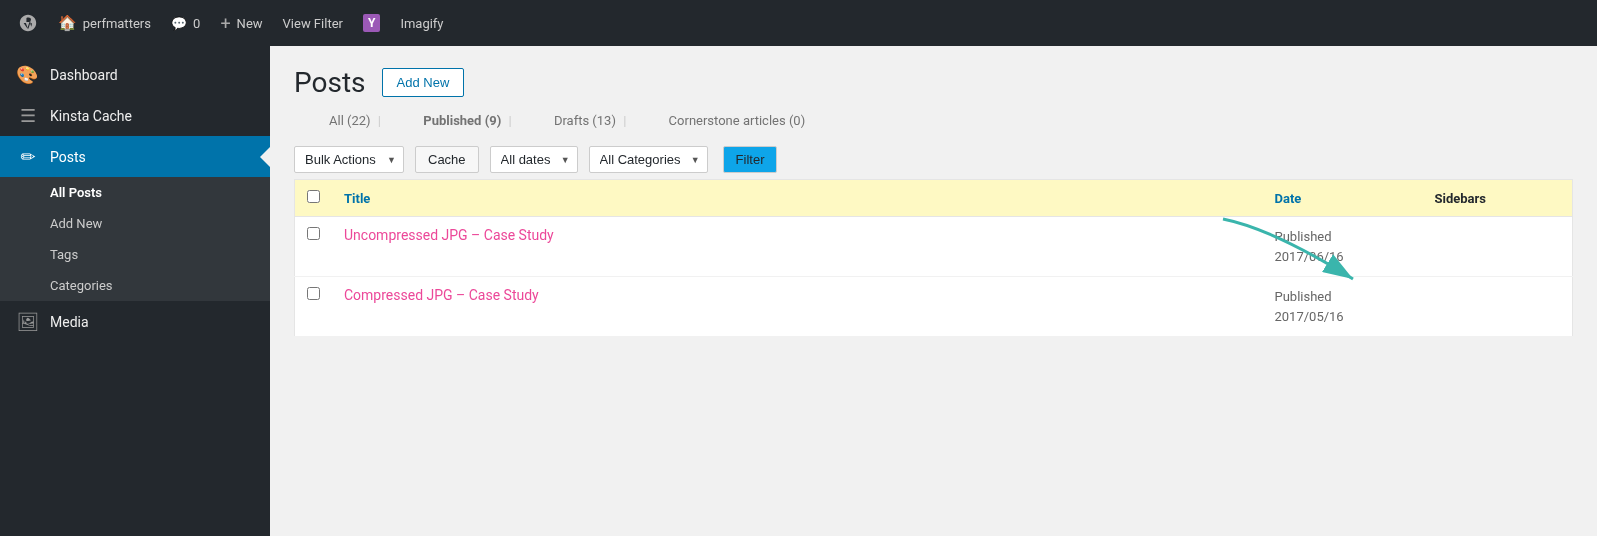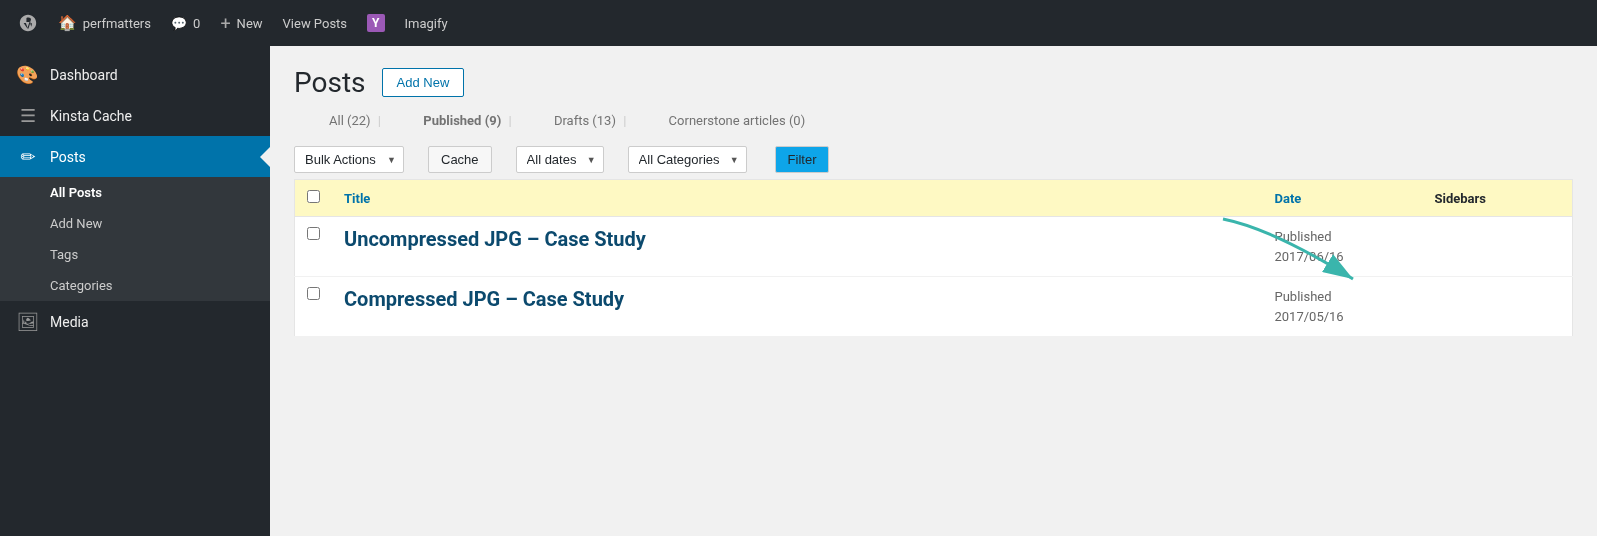--- a/index.html
+++ b/index.html
@@ -118,21 +118,21 @@
       text-decoration: none;
       cursor: pointer;
       margin-left: 35px;
     }
     .filter-links .sep { margin: 0 4px; color: #ccc; }
 
     
     .tablenav {
       display: flex;
       align-items: center;
-      gap: 24px;
+      gap: 11px;
       margin-bottom: 0;
       padding: 6px 0;
     }
     .tablenav select, .tablenav .select-like {
       border: 1px solid #ccc;
       background: #fff;
       padding: 5px 28px 5px 10px;
       font-size: 13px;
       cursor: pointer;
       appearance: none;
@@ -193,24 +193,24 @@
     }
     .wp-list-table th.col-title { color: #0073aa; cursor: pointer; }
     .wp-list-table th.col-date { color: #0073aa; cursor: pointer; }
     .wp-list-table th.col-sidebars { color: #23282d; }
     .wp-list-table td {
       padding: 10px 12px;
       border-bottom: 1px solid #f1f1f1;
       vertical-align: top;
     }
     .post-title-link {
-      color: #0c4a6e;
+      color: #ec4899;
       text-decoration: none;
-      font-size: 20px;
-      font-weight: 700;
+      font-size: 14px;
+      font-weight: 400;
     }
     .date-cell { color: #666; font-size: 13px; line-height: 1.5; }
     .date-status { display: block; }
     .date-value { display: block; }
 
     
     .table-wrapper {
       position: relative;
     }
 
@@ -242,21 +242,21 @@
     <span>💬</span>
     <span>0</span>
   </div>
 
   <div class="adminbar-item">
     <span style="font-size:18px;color:#aaa">+</span>
     <span>New</span>
   </div>
 
   <div class="adminbar-item">
-    <span>View Posts</span>
+    <span>View Filter</span>
   </div>
 
   <div class="adminbar-item">
     <span style="background:#9b59b6;color:#fff;padding:2px 5px;border-radius:2px;font-weight:700;font-size:12px">Y</span>
   </div>
 
   <div class="adminbar-item">
     <span>Imagify</span>
   </div>
 </div>

